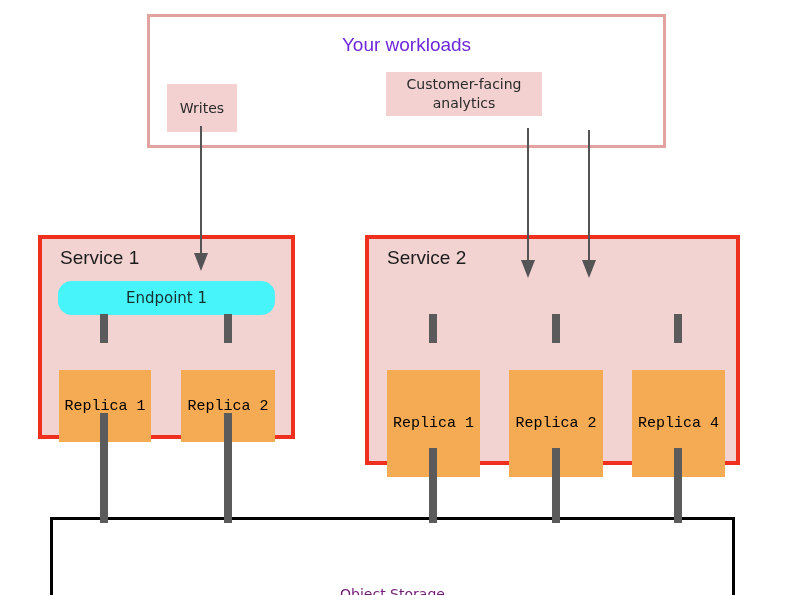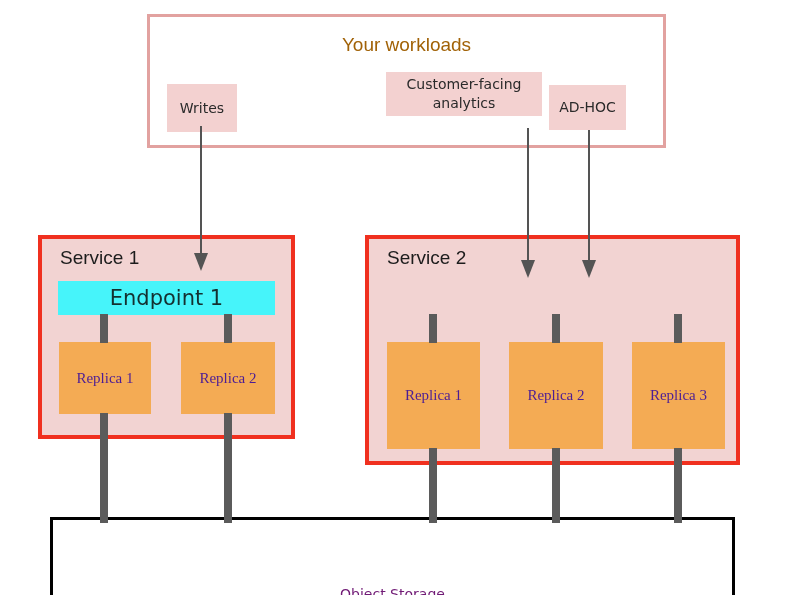--- a/index.html
+++ b/index.html
@@ -27,21 +27,21 @@
 
   
   .workloads{
     left:147px;top:14px;width:519px;height:134px;
     border:3px solid var(--workloads-border);
     background:#ffffff;
   }
   .wl-title{
     left:147px;top:33px;width:519px;height:24px;
     font-size:19px;line-height:24px;text-align:center;
-    color:#a16207;
+    color:#6d28d9;
   }
   .wl-item{
     background:var(--workload-item-bg);
     display:flex;align-items:center;justify-content:center;
     text-align:center;
     font-family:"DejaVu Sans", sans-serif;
     font-size:14px;line-height:19px;color:#2a2a2a;
     padding:0 4px;
   }
   .wl-writes{left:167px;top:84px;width:70px;height:48px;}
@@ -57,30 +57,30 @@
   .service-2{left:365px;top:235px;width:375px;height:230px;}
   .service-title{
     position:absolute;left:18px;top:8px;
     font-size:19px;color:#1c1c1c;
   }
   .endpoint{
     position:absolute;
     background:var(--endpoint-bg);
     display:flex;align-items:center;justify-content:center;
     font-family:"DejaVu Sans", sans-serif;
-    font-size:21px;color:#143030;
+    font-size:15px;color:#143030;border-radius:14px;
   }
   .ep-1{left:16px;top:42px;width:217px;height:34px;}
   .ep-2{left:17px;top:45px;width:340px;height:31px;}
   .replica{
     position:absolute;
     background:var(--replica-bg);
     display:flex;align-items:center;justify-content:center;
-    font-family:Liberation Serif, serif;
-    font-size:15px;color:#4c1d95;
+    font-family:Liberation Mono, monospace;
+    font-size:15px;color:#000000;margin-top:28px;
   }
   .s1-r1{left:17px;top:103px;width:92px;height:72px;}
   .s1-r2{left:139px;top:103px;width:94px;height:72px;}
   .s2-r1{left:18px;top:103px;width:93px;height:107px;}
   .s2-r2{left:140px;top:103px;width:94px;height:107px;}
   .s2-r3{left:263px;top:103px;width:93px;height:107px;}
 
   
   .storage{
     left:50px;top:517px;width:685px;height:88px;
@@ -102,34 +102,33 @@
 </style>
 </head>
 <body>
 
 <div class="canvas">
 
   <div class="abs workloads"></div>
   <div class="abs wl-title">Your workloads</div>
   <div class="abs wl-item wl-writes">Writes</div>
   <div class="abs wl-item wl-analytics">Customer-facing analytics</div>
-  <div class="abs wl-item wl-adhoc">AD-HOC</div>
 
   <div class="abs service service-1">
     <div class="service-title">Service 1</div>
     <div class="endpoint ep-1">Endpoint 1</div>
     <div class="replica s1-r1">Replica 1</div>
     <div class="replica s1-r2">Replica 2</div>
   </div>
 
   <div class="abs service service-2">
     <div class="service-title">Service 2</div>
     <div class="replica s2-r1">Replica 1</div>
     <div class="replica s2-r2">Replica 2</div>
-    <div class="replica s2-r3">Replica 3</div>
+    <div class="replica s2-r3">Replica 4</div>
   </div>
 
   <div class="abs storage">
     <span>Object Storage</span>
   </div>
 
   <svg class="abs overlay" width="787" height="595" viewBox="0 0 787 595">
 
     <line class="thin" x1="201" y1="126" x2="201" y2="254"></line>
     <path class="head" d="M194 253 L208 253 L201 271 Z"></path>

